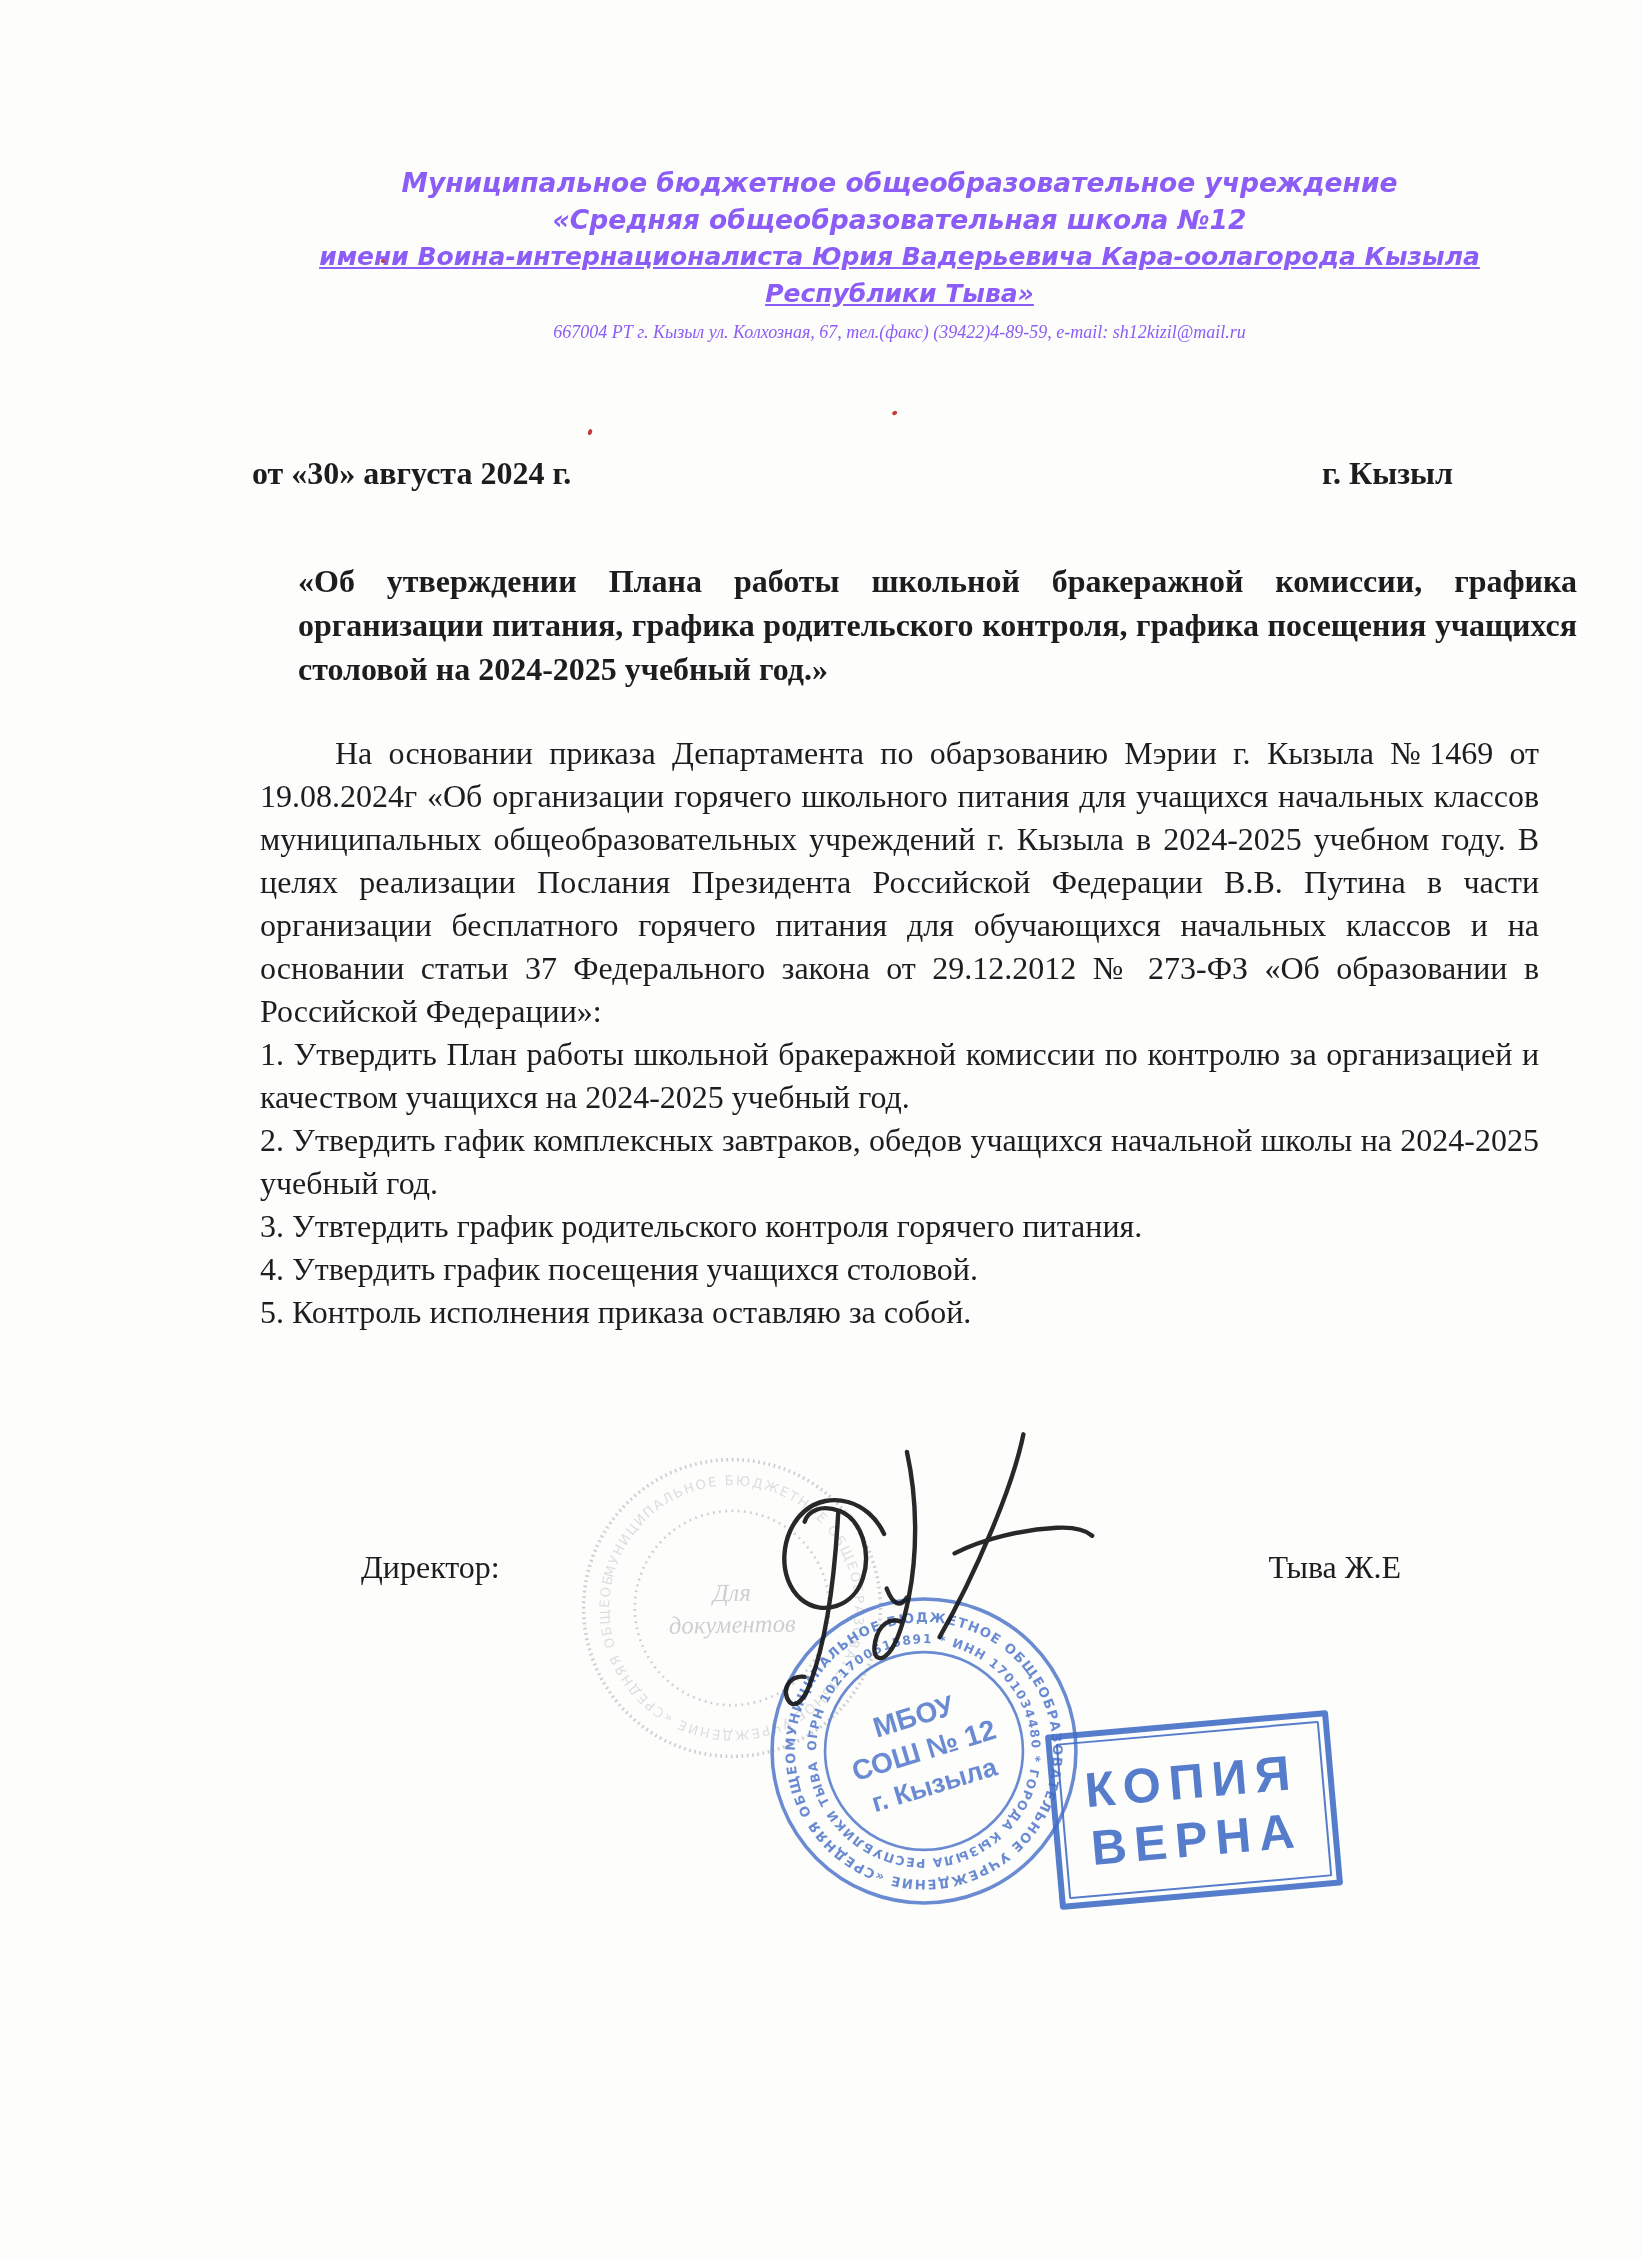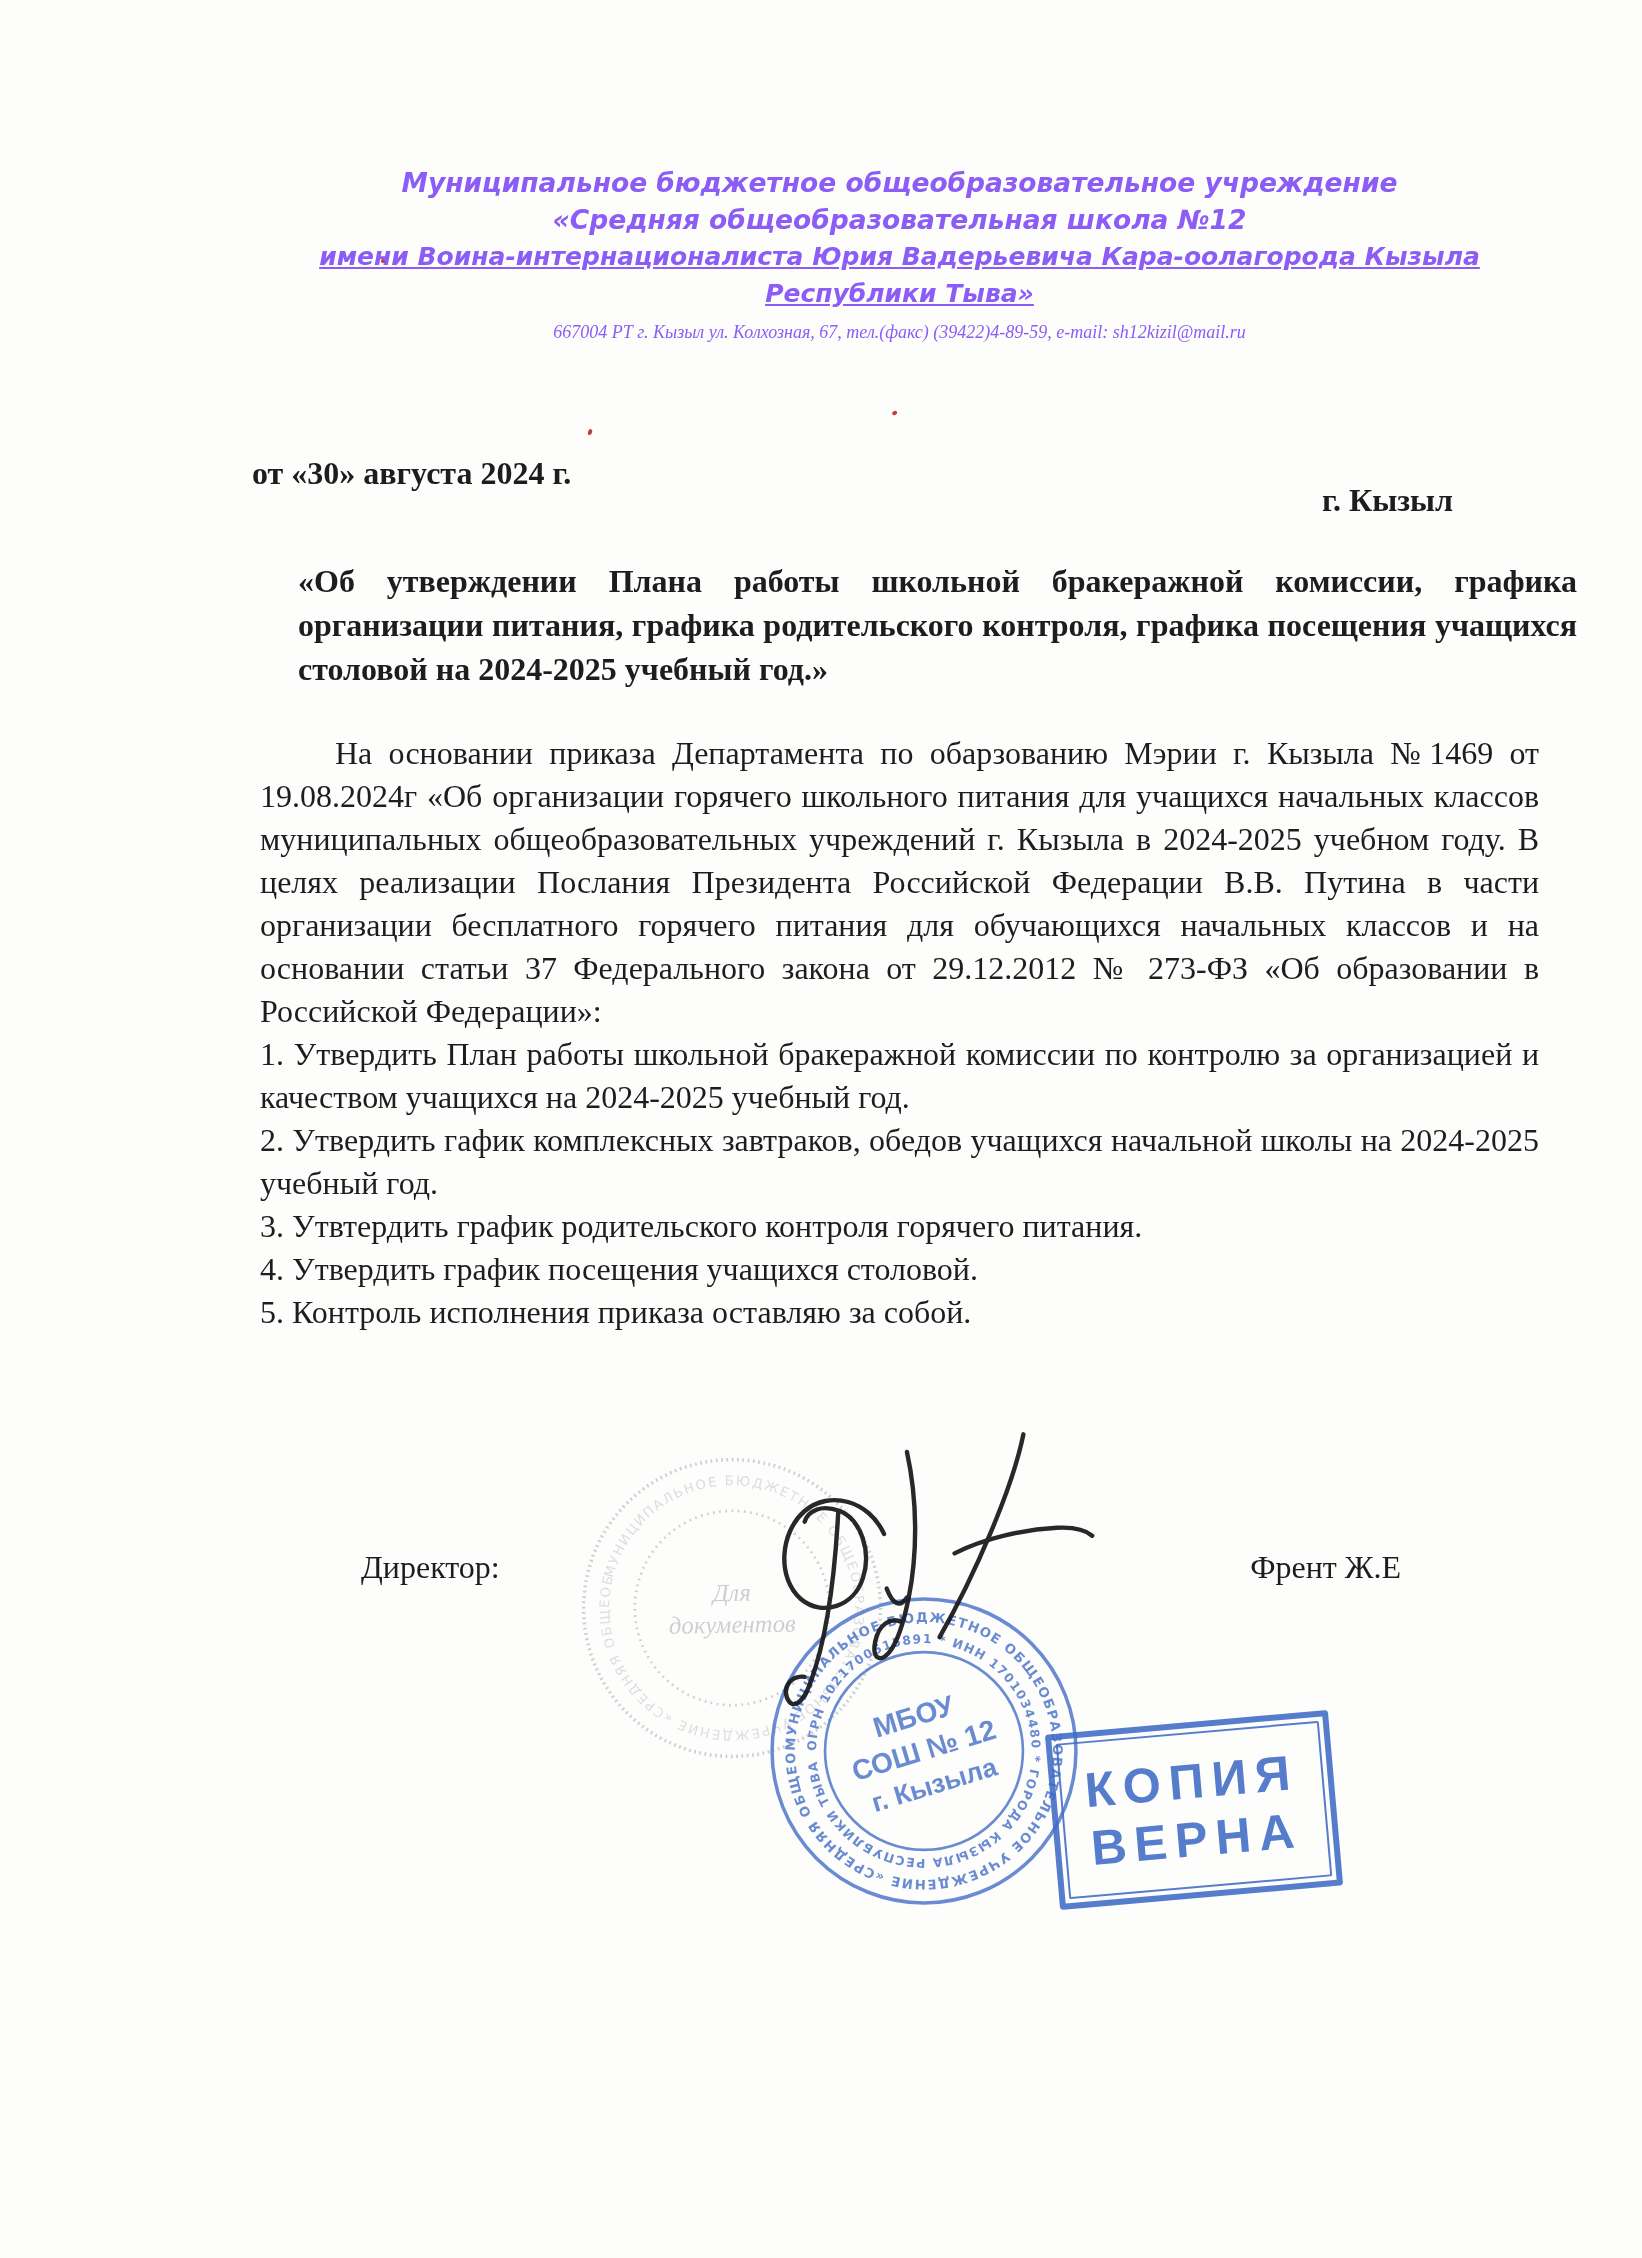--- a/index.html
+++ b/index.html
@@ -28,21 +28,21 @@
   
   .order-title{
     position:absolute;left:260px;top:365px;width:1279px;
     text-align:center;font-size:35px;font-weight:bold;letter-spacing:0.9px;
   }
   .date-row{
     position:absolute;left:252px;top:455px;width:1279px;
     display:flex;justify-content:space-between;
     font-size:32px;font-weight:bold;
   }
-  .date-row .city{margin-right:78px;margin-top:27px;}
+  .date-row .city{margin-right:78px;}
   .subject{
     position:absolute;left:260px;top:559px;width:1279px;
     font-size:32px;font-weight:bold;line-height:44px;
     text-align:justify;
     margin-left:38px;
   }
   
   .body-block{
     position:absolute;left:260px;top:732px;width:1279px;
     font-size:32px;line-height:43px;
@@ -113,21 +113,21 @@
       <div class="item">1. Утвердить План работы школьной бракеражной комиссии по контролю за организацией и качеством учащихся на 2024-2025 учебный год.</div>
       <div class="item">2. Утвердить гафик комплексных завтраков, обедов учащихся начальной школы на 2024-2025 учебный год.</div>
       <div class="item">3. Утвтердить график родительского контроля горячего питания.</div>
       <div class="item">4. Утвердить график посещения учащихся столовой.</div>
       <div class="item">5. Контроль исполнения приказа оставляю за собой.</div>
     </div>
   </div>
 
   <div class="sign-row">
     <span class="role">Директор:</span>
-    <span class="name">Френт Ж.Е</span>
+    <span class="name">Тыва Ж.Е</span>
   </div>
 
   <div class="stamp-layer">
 
     <svg class="faint-stamp" width="318" height="318" viewBox="-180 -180 360 360">
       <circle r="168" fill="none" stroke="#8a8f98" stroke-width="4" stroke-dasharray="2 4"></circle>
       <circle r="110" fill="none" stroke="#8a8f98" stroke-width="3" stroke-dasharray="2 5"></circle>
       <defs>
         <path id="faintArc" d="M -139,0 A 139,139 0 1,1 139,0 A 139,139 0 1,1 -139,0"></path>
       </defs>

